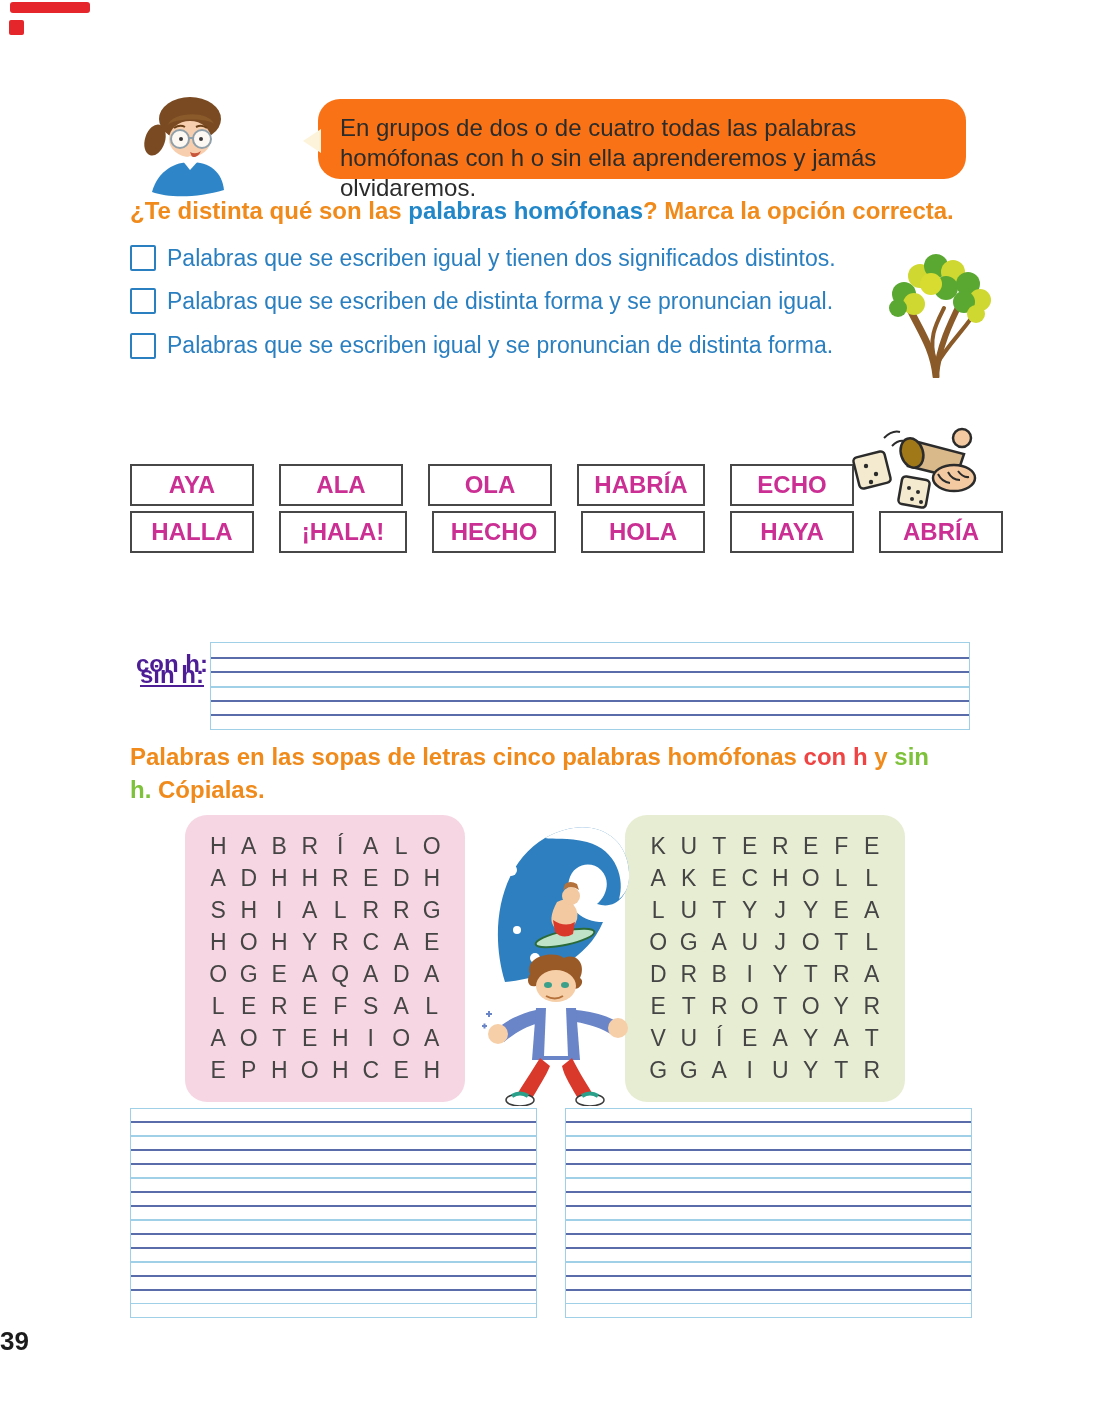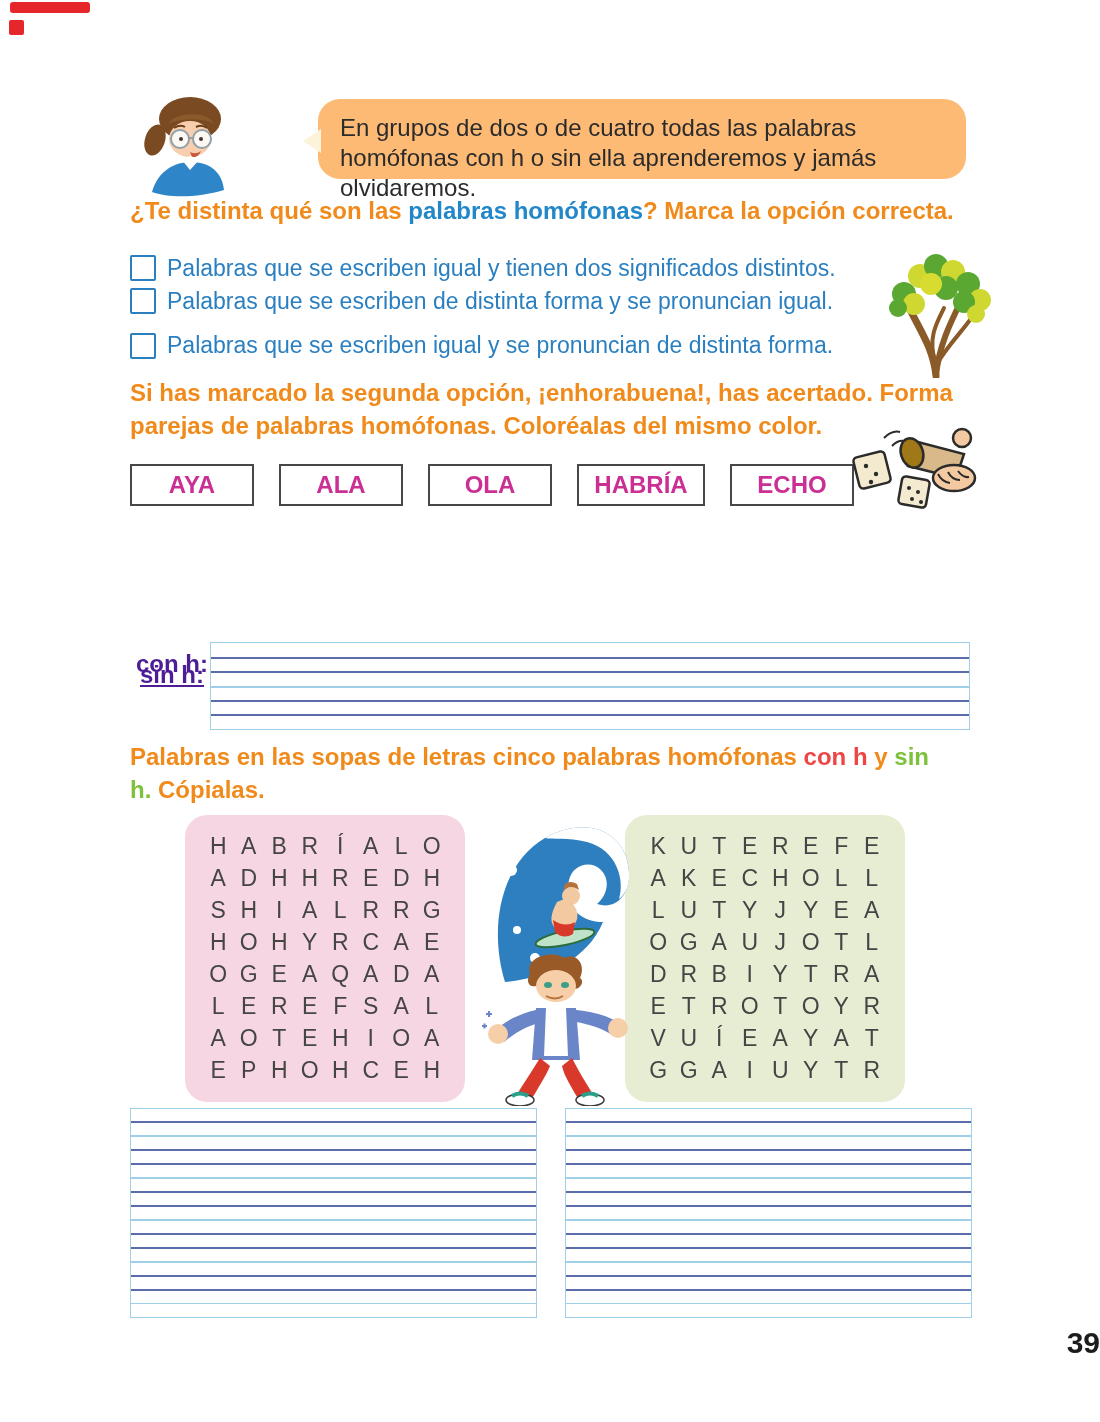--- a/index.html
+++ b/index.html
@@ -5,21 +5,21 @@
   html,body{margin:0;padding:0;background:#ffffff;}
   #page{position:relative;width:1100px;height:1422px;background:#ffffff;overflow:hidden;
         font-family:"Liberation Sans", sans-serif;}
   .abs{position:absolute;}
 
   
   .redbar{left:10px;top:2px;width:80px;height:11px;background:#e5262a;border-radius:3px;}
   .redsq{left:9px;top:20px;width:15px;height:15px;background:#e5262a;border-radius:2px;}
 
   
-  .bubble{left:318px;top:99px;width:604px;height:52px;background:#fdba74;border-radius:22px;
+  .bubble{left:318px;top:99px;width:604px;height:52px;background:#f97316;border-radius:22px;
           padding:14px 22px;color:#2b2b2b;font-size:24px;line-height:30px;}
   .bubble .tail{position:absolute;left:-15px;top:30px;width:0;height:0;
           border-top:12px solid transparent;border-bottom:12px solid transparent;
           border-right:18px solid #fdf3da;}
 
   
   .orange{color:#f08a1a;font-weight:bold;}
   .bluehl{color:#2287c8;font-weight:bold;}
   .para{font-size:24px;line-height:33px;}
   .q{left:130px;top:197px;width:860px;font-size:24px;}
@@ -57,22 +57,22 @@
   
   .bigruled{top:1108px;width:405px;height:208px;border:1.5px solid #9fd0e8;background:
      repeating-linear-gradient(to bottom,
        transparent 0px, transparent 12px,
        #5b6cab 12px, #5b6cab 14px,
        transparent 14px, transparent 26px,
        #9fd0e8 26px, #9fd0e8 27.5px,
        transparent 27.5px, transparent 40px,
        #5b6cab 40px, #5b6cab 42px);}
 
-  .pagenum{left:0;top:1326px;width:1100px;text-align:right;color:#1c1c1c;
-           font-size:30px;font-weight:bold;}
+  .pagenum{left:0;top:1326px;width:1100px;text-align:left;color:#1c1c1c;
+           font-size:26px;font-weight:bold;}
   .magenta{color:#ef4444;font-weight:bold;}
   .greentx{color:#7ec13a;font-weight:bold;}
 </style>
 </head>
 <body>
 
 <div id="page">
 
   <div class="abs redbar"></div>
   <div class="abs redsq"></div>
@@ -99,21 +99,21 @@
   <div class="abs bubble">
     <span class="tail"></span>
     <span>En grupos de dos o de cuatro todas las palabras homófonas con h o sin ella aprenderemos y jamás olvidaremos.</span>
   </div>
 
   <div class="abs q">
     <span class="orange">¿Te distinta qué son las </span><span class="bluehl">palabras homófonas</span><span class="orange">? Marca la opción correcta.</span>
   </div>
 
   <div id="options">
-      <div class="opt-row" style="top: 253px;">
+      <div class="opt-row" style="top: 243px;">
         <span class="cbx"></span>
         <span class="opt-label">Palabras que se escriben igual y tienen dos significados distintos.</span>
       </div>
       <div class="opt-row" style="top: 286px;">
         <span class="cbx"></span>
         <span class="opt-label">Palabras que se escriben de distinta forma y se pronuncian igual.</span>
       </div>
       <div class="opt-row" style="top: 329px; align-items: flex-end;">
         <span class="cbx"></span>
         <span class="opt-label">Palabras que se escriben igual y se pronuncian de distinta forma.</span>
@@ -134,28 +134,35 @@
         <circle cx="104" cy="54" r="11" fill="#cfd830"></circle>
       <circle cx="38" cy="58" r="11" fill="#cfd830"></circle>
         <circle cx="70" cy="42" r="12" fill="#5aa832"></circle>
       <circle cx="55" cy="38" r="11" fill="#d8dc30"></circle>
         <circle cx="88" cy="56" r="11" fill="#5aa832"></circle>
       <circle cx="22" cy="62" r="9" fill="#5aa832"></circle>
         <circle cx="100" cy="68" r="9" fill="#cfd830"></circle>
     </svg>
   </div>
 
-  <div class="abs para orange" style="left:130px;top:376px;width:860px;">Si has marcado la segunda opción, ¡enhorabuena!, has acertado. Forma parejas de palabras homófonas. Coloréalas del mismo color.</div>
 
   <div id="wrow1" class="wrow" style="top:464px;">
       <div class="wbox">AYA</div>
       <div class="wbox">ALA</div>
       <div class="wbox">OLA</div>
       <div class="wbox wide">HABRÍA</div>
       <div class="wbox">ECHO</div>
+    </div>
+  <div id="wrow2" class="wrow" style="top:511px;">
+      <div class="wbox">HALLA</div>
+      <div class="wbox wide">¡HALA!</div>
+      <div class="wbox">HECHO</div>
+      <div class="wbox">HOLA</div>
+      <div class="wbox">HAYA</div>
+      <div class="wbox">ABRÍA</div>
     </div>
 
   <div class="abs" style="left:842px;top:416px;width:145px;height:102px;">
     <svg width="145" height="102" viewBox="0 0 145 102">
       <path d="M72,25 L122,38 L114,62 L66,50 Z" fill="#d9b98a" stroke="#2b2b2b" stroke-width="2.5"></path>
       <ellipse cx="70" cy="37" rx="11" ry="15" fill="#a07818" stroke="#2b2b2b" stroke-width="2.5" transform="rotate(-18 70 37)"></ellipse>
       <ellipse cx="112" cy="62" rx="21" ry="13" fill="#f2c9a0" stroke="#2b2b2b" stroke-width="2.5"></ellipse>
       <path d="M96,58 q4,8 12,9 M106,56 q4,8 12,8 M116,55 q5,7 11,6" stroke="#2b2b2b" stroke-width="2" fill="none"></path>
       <circle cx="120" cy="22" r="9" fill="#f2c9a0" stroke="#2b2b2b" stroke-width="2.5"></circle>
       <rect x="14" y="38" width="32" height="32" rx="4" fill="#f3ead0" stroke="#2b2b2b" stroke-width="2.5" transform="rotate(-14 30 54)"></rect>

